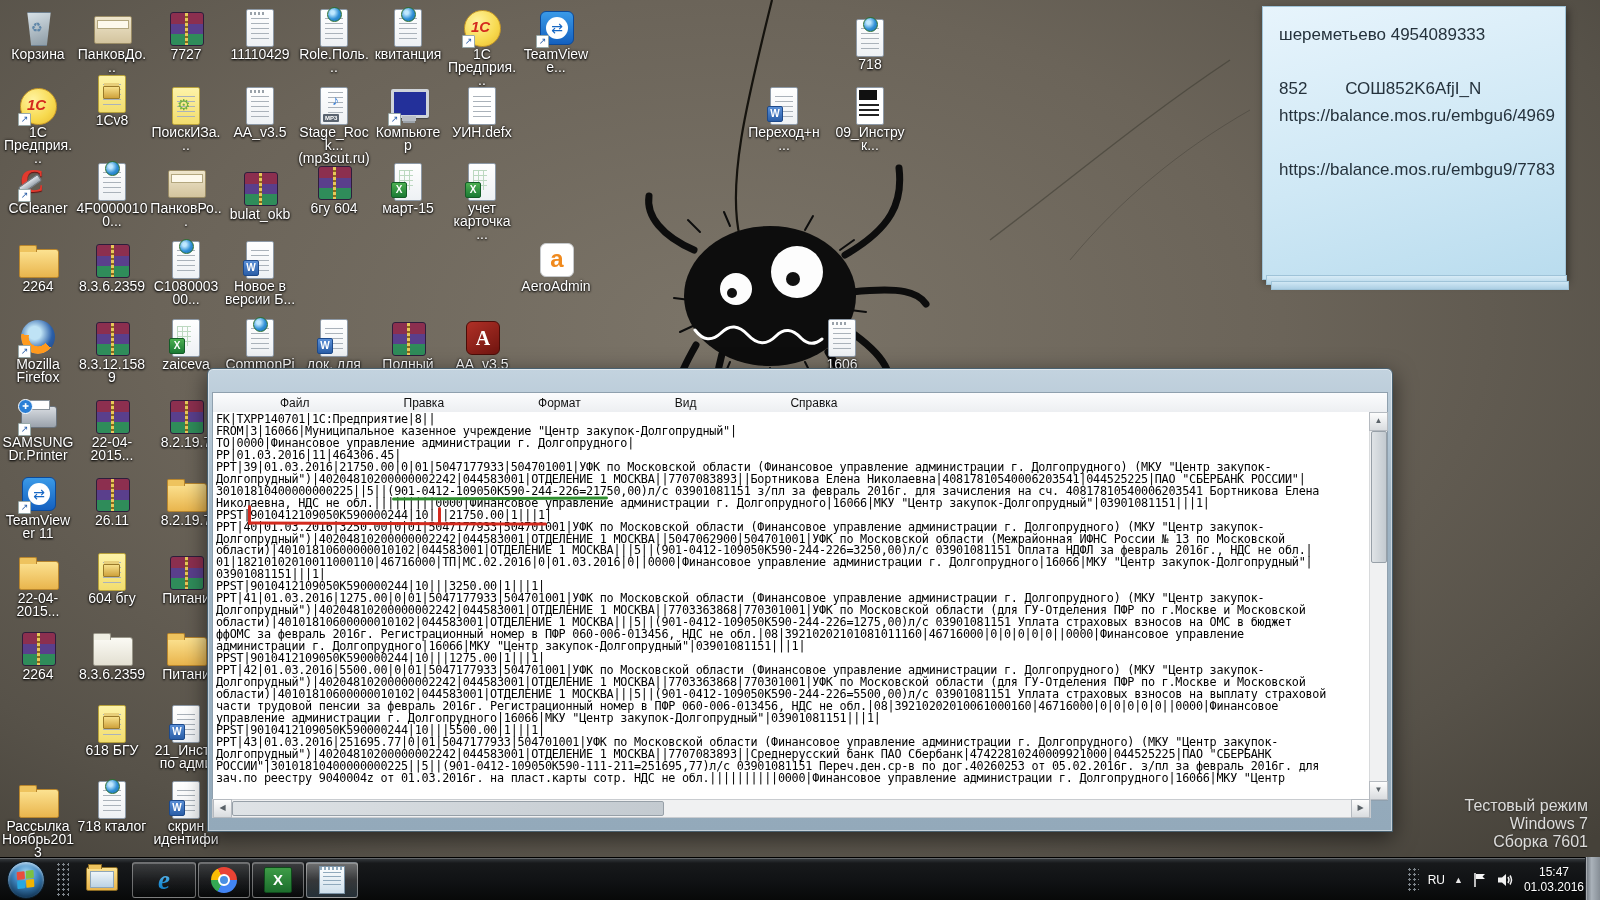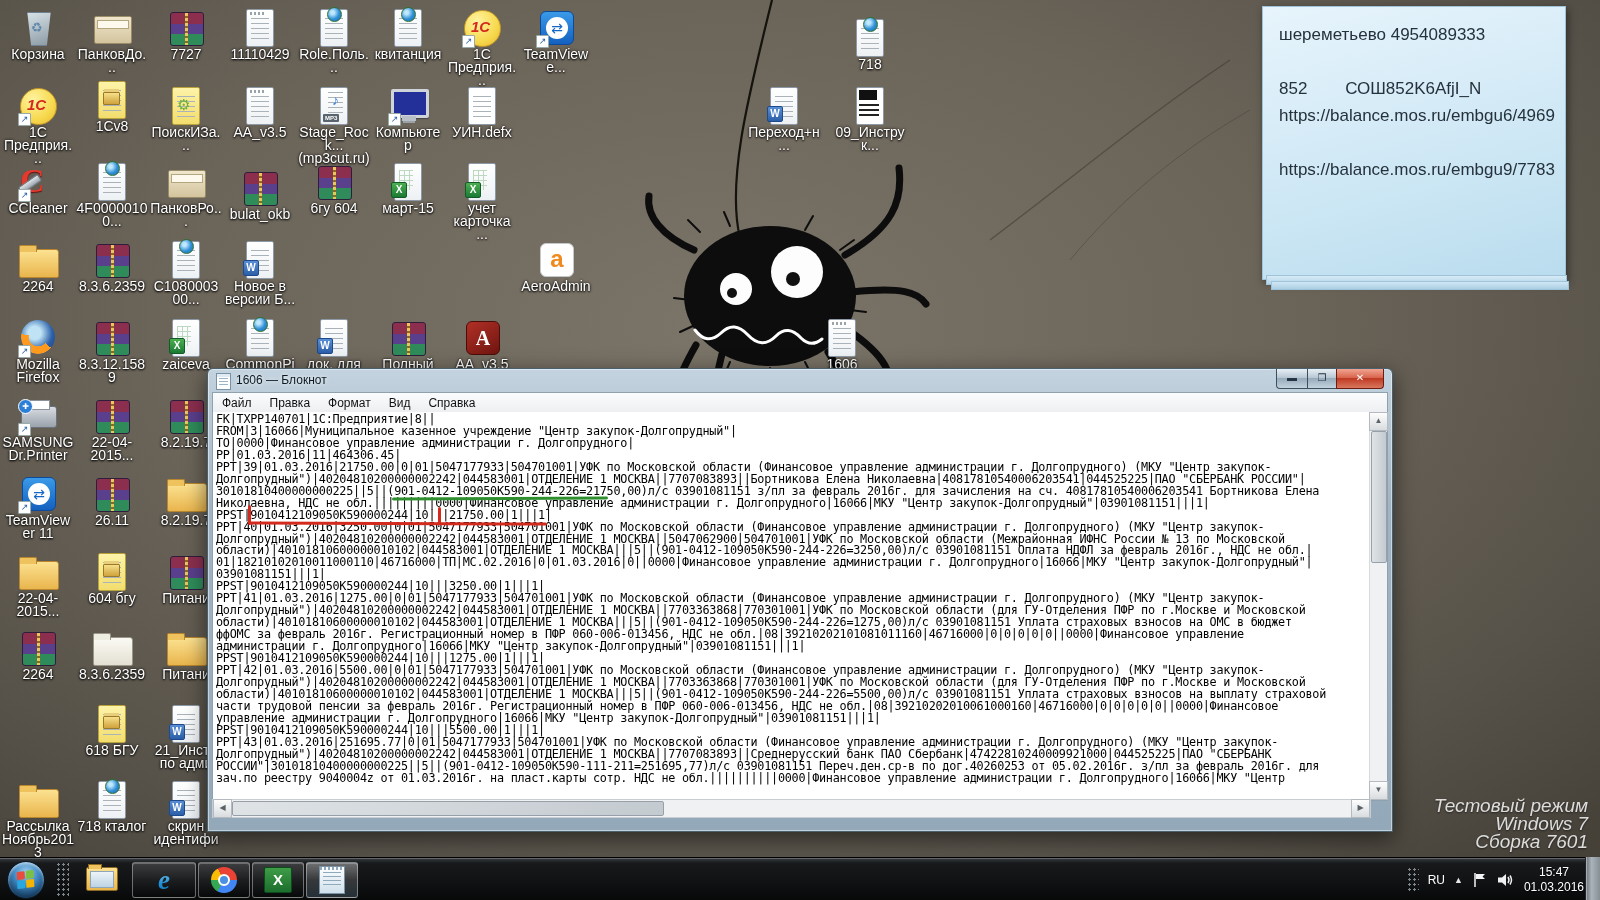--- a/index.html
+++ b/index.html
@@ -113,36 +113,36 @@
   .capbtns{position:absolute;right:8px;top:0;display:flex;}
   .capbtn{height:19px;border:1px solid #3c4f5c;border-top:none;margin-left:-1px;
      background:linear-gradient(#e8eff5 0%,#b9c8d4 45%,#98abba 50%,#c2d2de 100%);
      color:#243442;font-size:10px;line-height:18px;text-align:center;}
   .capbtn.min{width:30px;border-radius:0 0 0 4px;}
   .capbtn.max{width:28px;}
   .capbtn.close{width:46px;border-radius:0 0 4px 0;color:#fff;
      background:linear-gradient(#f0a492 0%,#d9664e 45%,#bf3a22 50%,#d9775f 100%);border-color:#6e1c10;}
   #np-menubar{position:absolute;left:4px;right:4px;top:23px;height:20px;background:linear-gradient(#fbfcfd,#eceef1);
      border:1px solid #8fa0ae;border-bottom:1px solid #d2d6da;display:flex;align-items:center;}
-  .menu-item{font-size:12px;color:#111;padding:2px 9px;}
+  .menu-item{font-size:12px;color:#111;padding:2px 27px;margin-left:40px;}
   #np-client{position:absolute;left:4px;top:43px;right:4px;bottom:30px;background:#fff;border:1px solid #8fa0ae;border-top:none;}
   #np-text{position:absolute;left:0;top:0;right:17px;bottom:0;overflow:hidden;}
   #np-text pre{margin:0;padding:2px 0 0 3px;font-family:"DejaVu Sans Mono","Liberation Mono",monospace;
      font-size:11.8px;line-height:11.95px;letter-spacing:-0.25px;color:#000;}
   .vsb{position:absolute;right:0;top:0;bottom:0;width:17px;background:#f0f1f2;border-left:1px solid #d8dadc;}
   .hsb{position:absolute;left:4px;right:21px;bottom:13px;height:17px;background:#f0f1f2;border:1px solid #c9ccd0;}
   .sb-btn{position:absolute;width:17px;height:17px;background:linear-gradient(#fdfdfd,#d9dcdf);
      border:1px solid #b5bac0;color:#5a6268;font-size:8px;text-align:center;line-height:16px;}
   .sb-thumb{position:absolute;background:linear-gradient(90deg,#dfe3e6,#c3cad0);border:1px solid #97a0a8;border-radius:2px;}
   
   .anno{position:absolute;border-radius:2px;}
 
   
-  #watermark{right:12px;top:797px;text-align:right;font-size:19px;line-height:18px;color:#e9e9e9;
-     text-shadow:0 1px 2px rgba(0,0,0,.6);opacity:.92;font-style:italic;}
+  #watermark{right:12px;top:797px;text-align:right;font-size:16px;line-height:18px;color:#e9e9e9;
+     text-shadow:0 1px 2px rgba(0,0,0,.6);opacity:.92;}
 
   
   #taskbar{left:0;right:0;top:857px;height:43px;
      background:linear-gradient(#3a3f43 0%,#17191b 12%,#101214 55%,#070808 100%);
      border-top:1px solid #000;box-shadow:inset 0 1px 0 rgba(255,255,255,.22);}
   #startorb{position:absolute;left:7px;top:3px;width:36px;height:36px;border-radius:50%;
      background:radial-gradient(circle at 50% 30%,#9fd4f2 0%,#3f87c2 40%,#173f63 75%,#0c2233);
      border:1px solid #0a1a26;box-shadow:inset 0 2px 3px rgba(255,255,255,.6);}
   #startorb .flag{position:absolute;left:9px;top:9px;width:17px;height:17px;display:grid;
      grid-template-columns:8px 8px;grid-template-rows:8px 8px;gap:1px;transform:rotate(-3deg) skewY(-4deg);}
@@ -270,21 +270,21 @@
       </div>
       <div class="lbl">718</div>
     </div>
     <div class="icon-cell" style="left: 2px; top: 86px;">
       <div class="ic ic-onec">
         <span class="disc"></span>
         <span class="lnk">↗</span>
       </div>
       <div class="lbl">1С Предприя...</div>
     </div>
-    <div class="icon-cell" style="left: 76px; top: 80px;">
+    <div class="icon-cell" style="left: 76px; top: 74px;">
       <div class="ic ic-onecfile">
         <span class="page lines"></span>
       </div>
       <div class="lbl">1Cv8</div>
     </div>
     <div class="icon-cell" style="left: 150px; top: 86px;">
       <div class="ic ic-gearfile">
         <span class="page lines"></span>
       </div>
       <div class="lbl">ПоискИЗа...</div>
@@ -558,29 +558,20 @@
 <div id="sticky" class="abs">
   <div class="txt">шереметьево 4954089333
 
 852        СОШ852K6AfjI_N
 https://balance.mos.ru/embgu6/4969
 
 https://balance.mos.ru/embgu9/7783</div>
 </div>
 
 <div id="notepad" class="abs">
-  <div id="np-title">
-    <span class="np-glyph"></span>
-    <span class="cap">1606 — Блокнот</span>
-    <span class="capbtns">
-      <span class="capbtn min">▬</span>
-      <span class="capbtn max">❐</span>
-      <span class="capbtn close">✕</span>
-    </span>
-  </div>
   <div id="np-menubar">
       <span class="menu-item">Файл</span>
       <span class="menu-item">Правка</span>
       <span class="menu-item">Формат</span>
       <span class="menu-item">Вид</span>
       <span class="menu-item">Справка</span>
     </div>
   <div id="np-client">
     <div id="np-text">
         <pre>FK|TXPP140701|1С:Предприятие|8||

